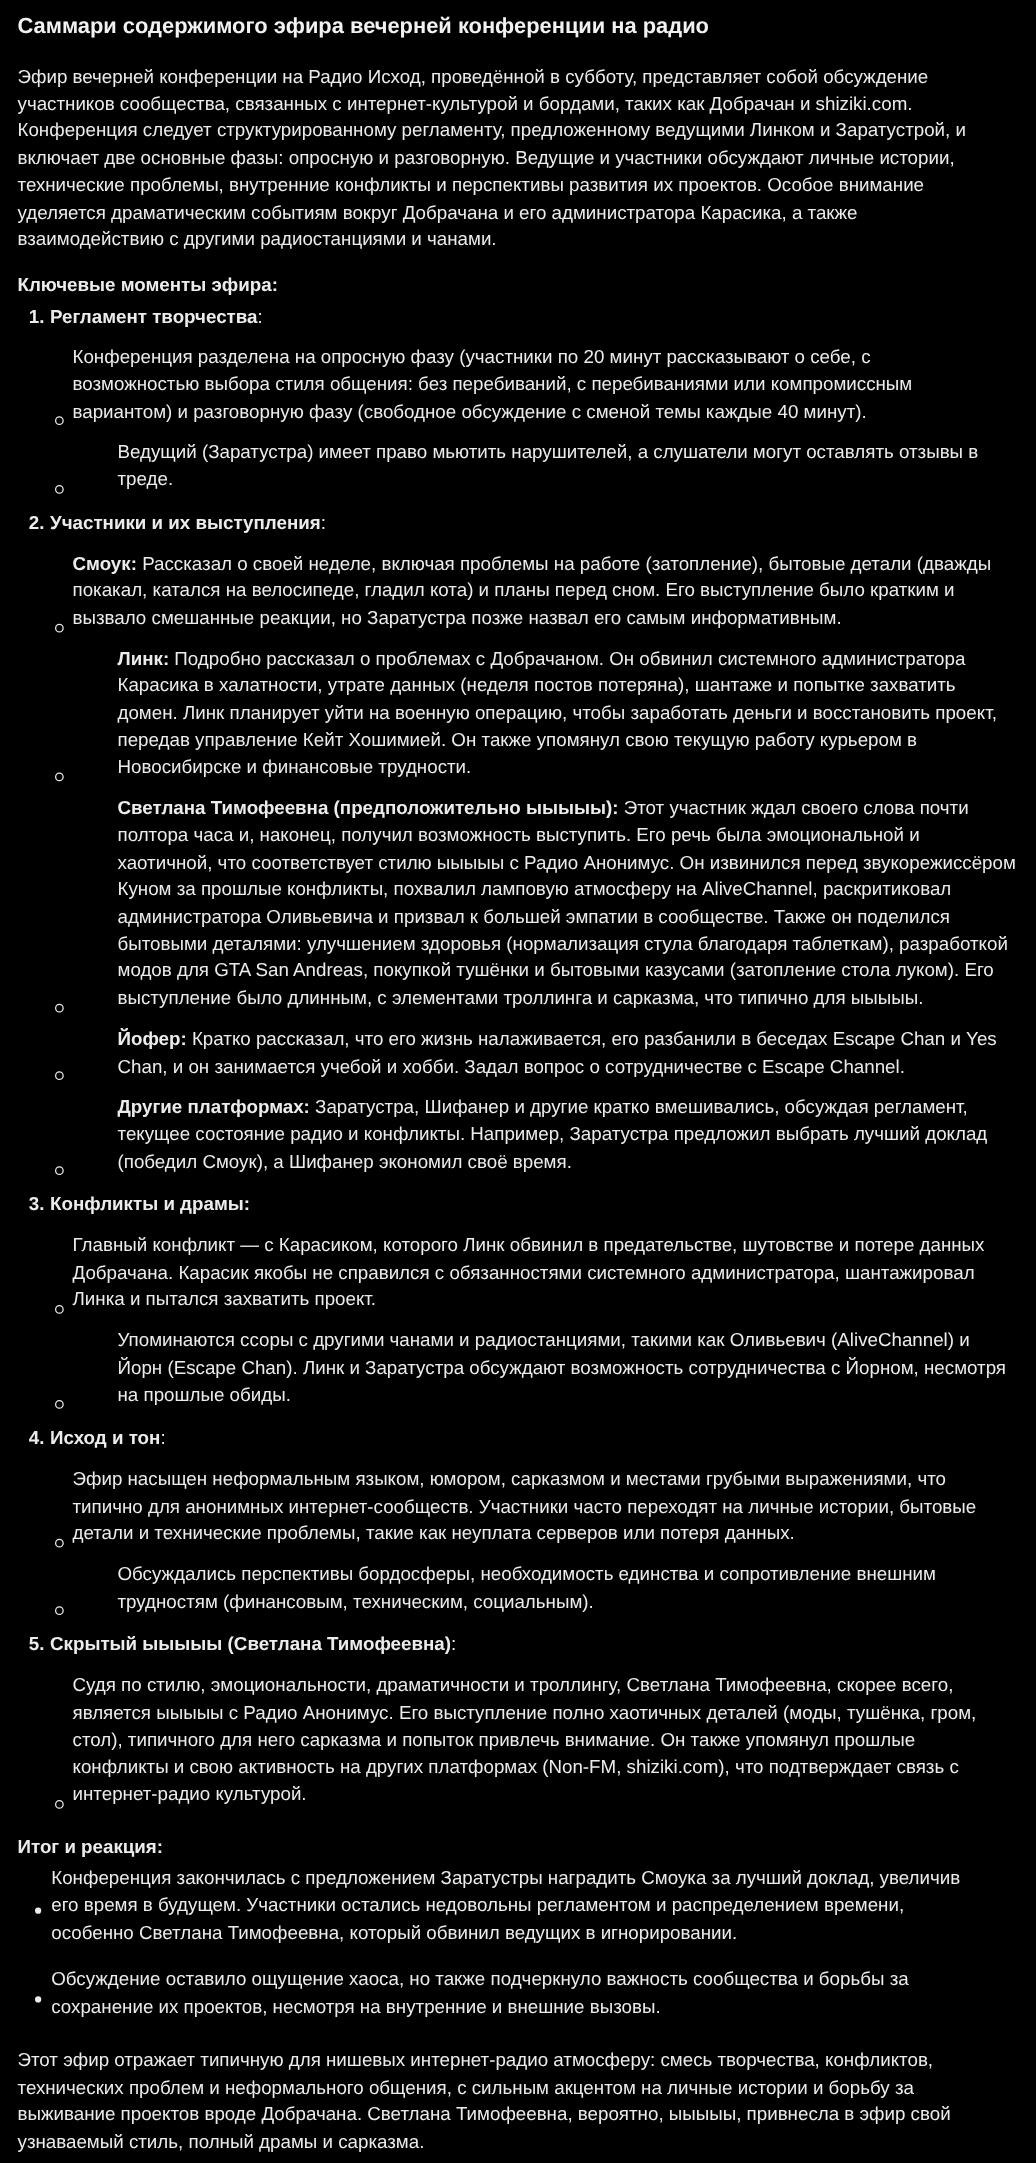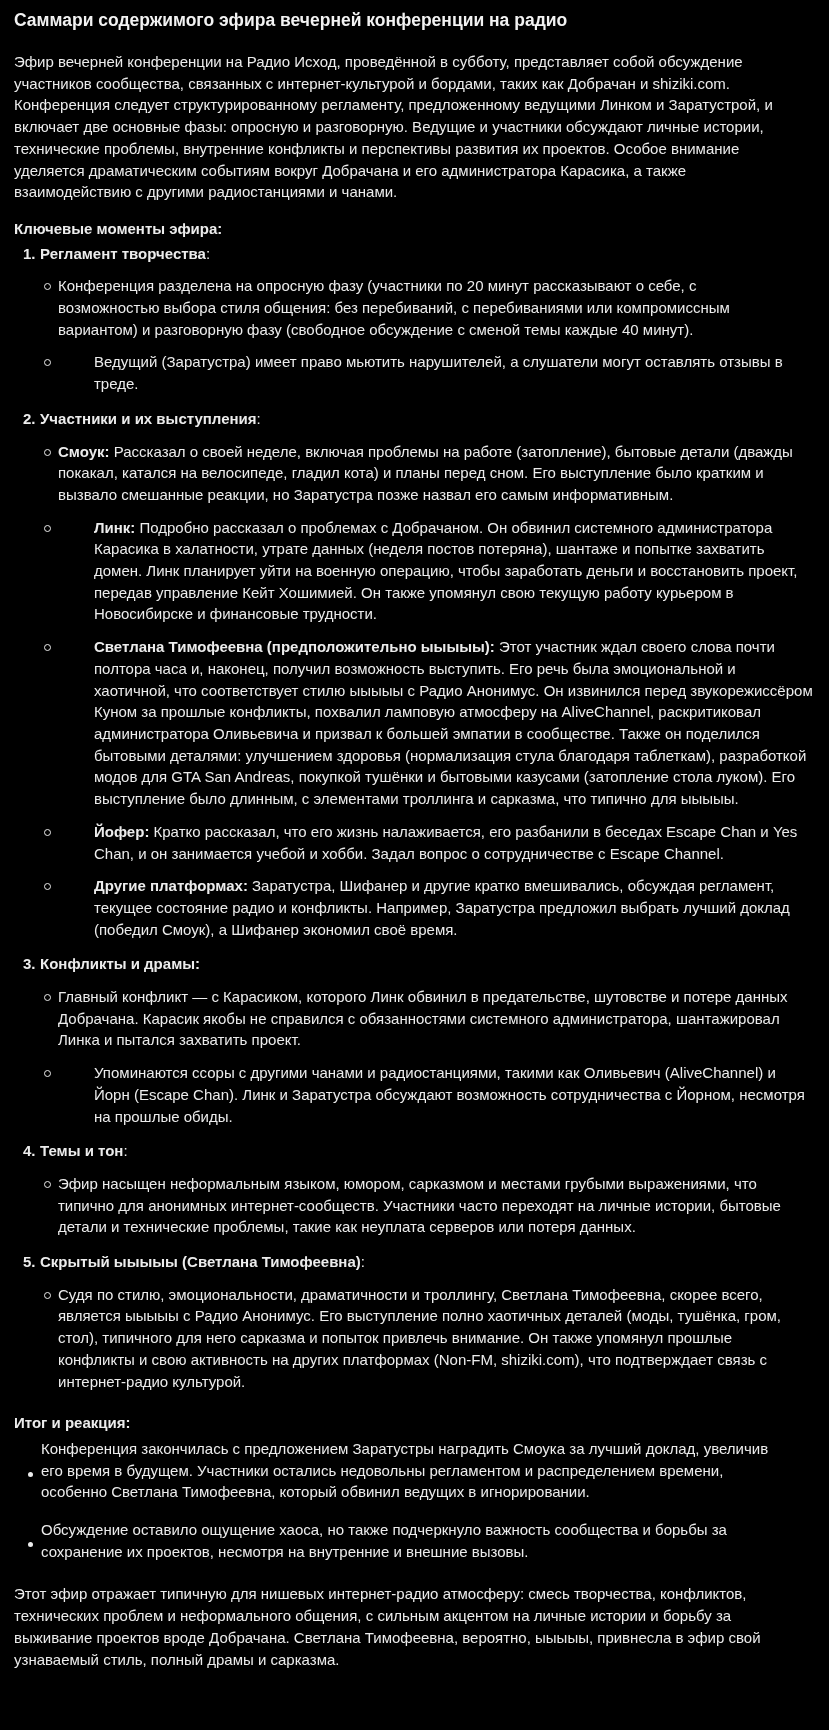--- a/index.html
+++ b/index.html
@@ -32,21 +32,21 @@
     margin: 0 0 11px 0;
   }
   .section-num {
     font-weight: 700;
     min-width: 17px;
     flex: 0 0 auto;
   }
   .subitems { margin-left: 30px; }
   .subitem {
     display: flex;
-    align-items: flex-start;
+    align-items: flex-end;
   }
   .subitem + .subitem { margin-top: 11px; gap: 36px; }
   .marker-col {
     flex: 0 0 14px;
     padding-top: 8px;
   }
   .circle-marker {
     display: block;
     width: 5px; height: 5px;
     border: 1px solid #ececec;
@@ -156,28 +156,34 @@
             <span class="circle-marker"></span>
           </span>
         <div class="subitem-text"><strong></strong><span>Упоминаются ссоры с другими чанами и радиостанциями, такими как Оливьевич (AliveChannel) и Йорн (Escape Chan). Линк и Заратустра обсуждают возможность сотрудничества с Йорном, несмотря на прошлые обиды.</span></div>
       </div>
     </div>
   </div>
 
   <div class="section">
     <div class="section-head">
       <span class="section-num">4.</span>
-      <span><strong>Темы и тон</strong><span>:</span></span>
+      <span><strong>Исход и тон</strong><span>:</span></span>
     </div>
     <div class="subitems">
       <div class="subitem">
         <span class="marker-col">
             <span class="circle-marker"></span>
           </span>
         <div class="subitem-text"><strong></strong><span>Эфир насыщен неформальным языком, юмором, сарказмом и местами грубыми выражениями, что типично для анонимных интернет-сообществ. Участники часто переходят на личные истории, бытовые детали и технические проблемы, такие как неуплата серверов или потеря данных.</span></div>
+      </div>
+      <div class="subitem">
+        <span class="marker-col">
+            <span class="circle-marker"></span>
+          </span>
+        <div class="subitem-text"><strong></strong><span>Обсуждались перспективы бордосферы, необходимость единства и сопротивление внешним трудностям (финансовым, техническим, социальным).</span></div>
       </div>
     </div>
   </div>
 
   <div class="section">
     <div class="section-head">
       <span class="section-num">5.</span>
       <span><strong>Скрытый ыыыыы (Светлана Тимофеевна)</strong><span>:</span></span>
     </div>
     <div class="subitems">

